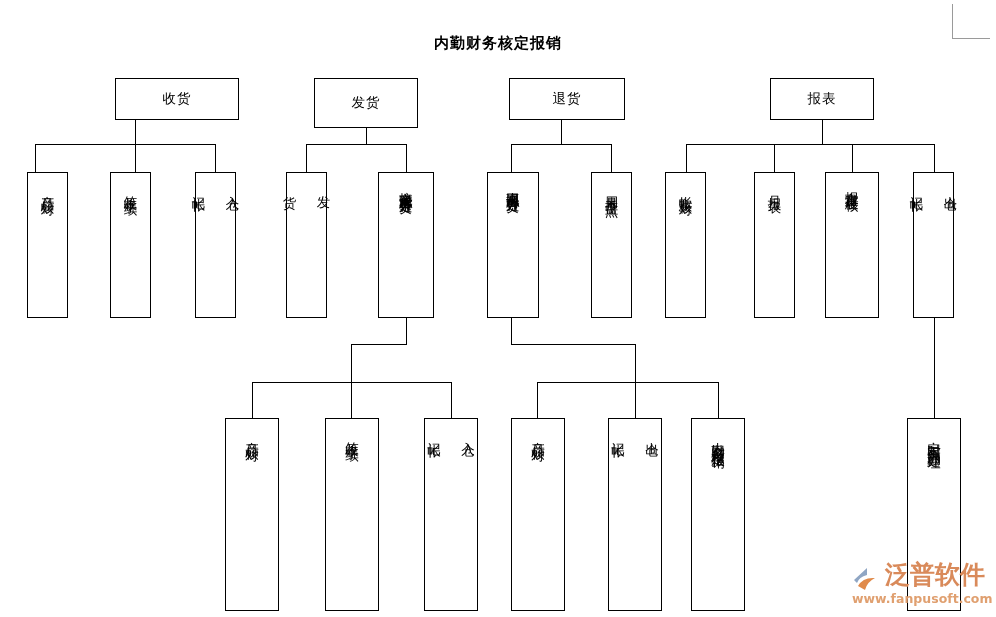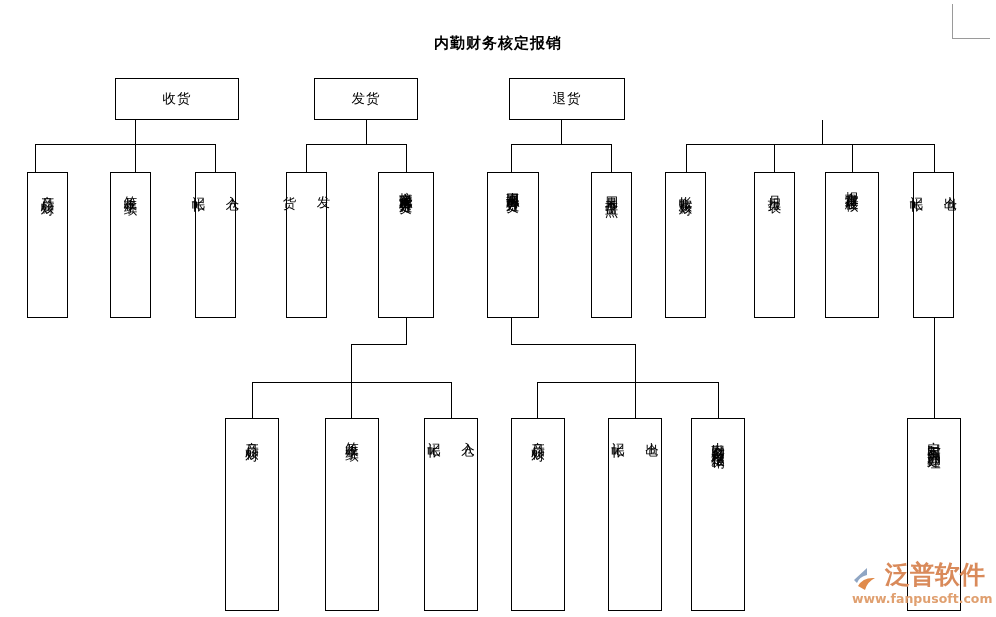--- a/index.html
+++ b/index.html
@@ -156,25 +156,28 @@
   <div class="ln v" style="left:686px;top:144px;height:28px;"></div>
   <div class="ln v" style="left:774px;top:144px;height:28px;"></div>
   <div class="ln v" style="left:852px;top:144px;height:28px;"></div>
   <div class="ln v" style="left:934px;top:144px;height:28px;"></div>
 
   <div class="ln v" style="left:934px;top:318px;height:100px;"></div>
 
   <div class="box h" style="left:83px;top:78px;width:124px;height:42px;margin-left:32px;">
     <span>收货</span>
   </div>
-  <div class="box h" style="left:314px;top:78px;width:104px;height:42px;">
+  <div class="box h" style="left:314px;top:78px;width:104px;height:50px;">
     <span>发货</span>
   </div>
   <div class="box h" style="left:509px;top:78px;width:116px;height:42px;">
     <span>退货</span>
+  </div>
+  <div class="box h" style="left:770px;top:78px;width:104px;height:42px;">
+    <span>报表</span>
   </div>
 
   <div class="box v" style="left:27px;top:172px;width:41px;height:146px;">
     <span class="vtext">产品核对</span>
   </div>
   <div class="box v" style="left:110px;top:172px;width:41px;height:146px;">
     <span class="vtext">签收手续</span>
   </div>
   <div class="box v" style="left:195px;top:172px;width:41px;height:146px;">
     <span class="vtext">入仓

